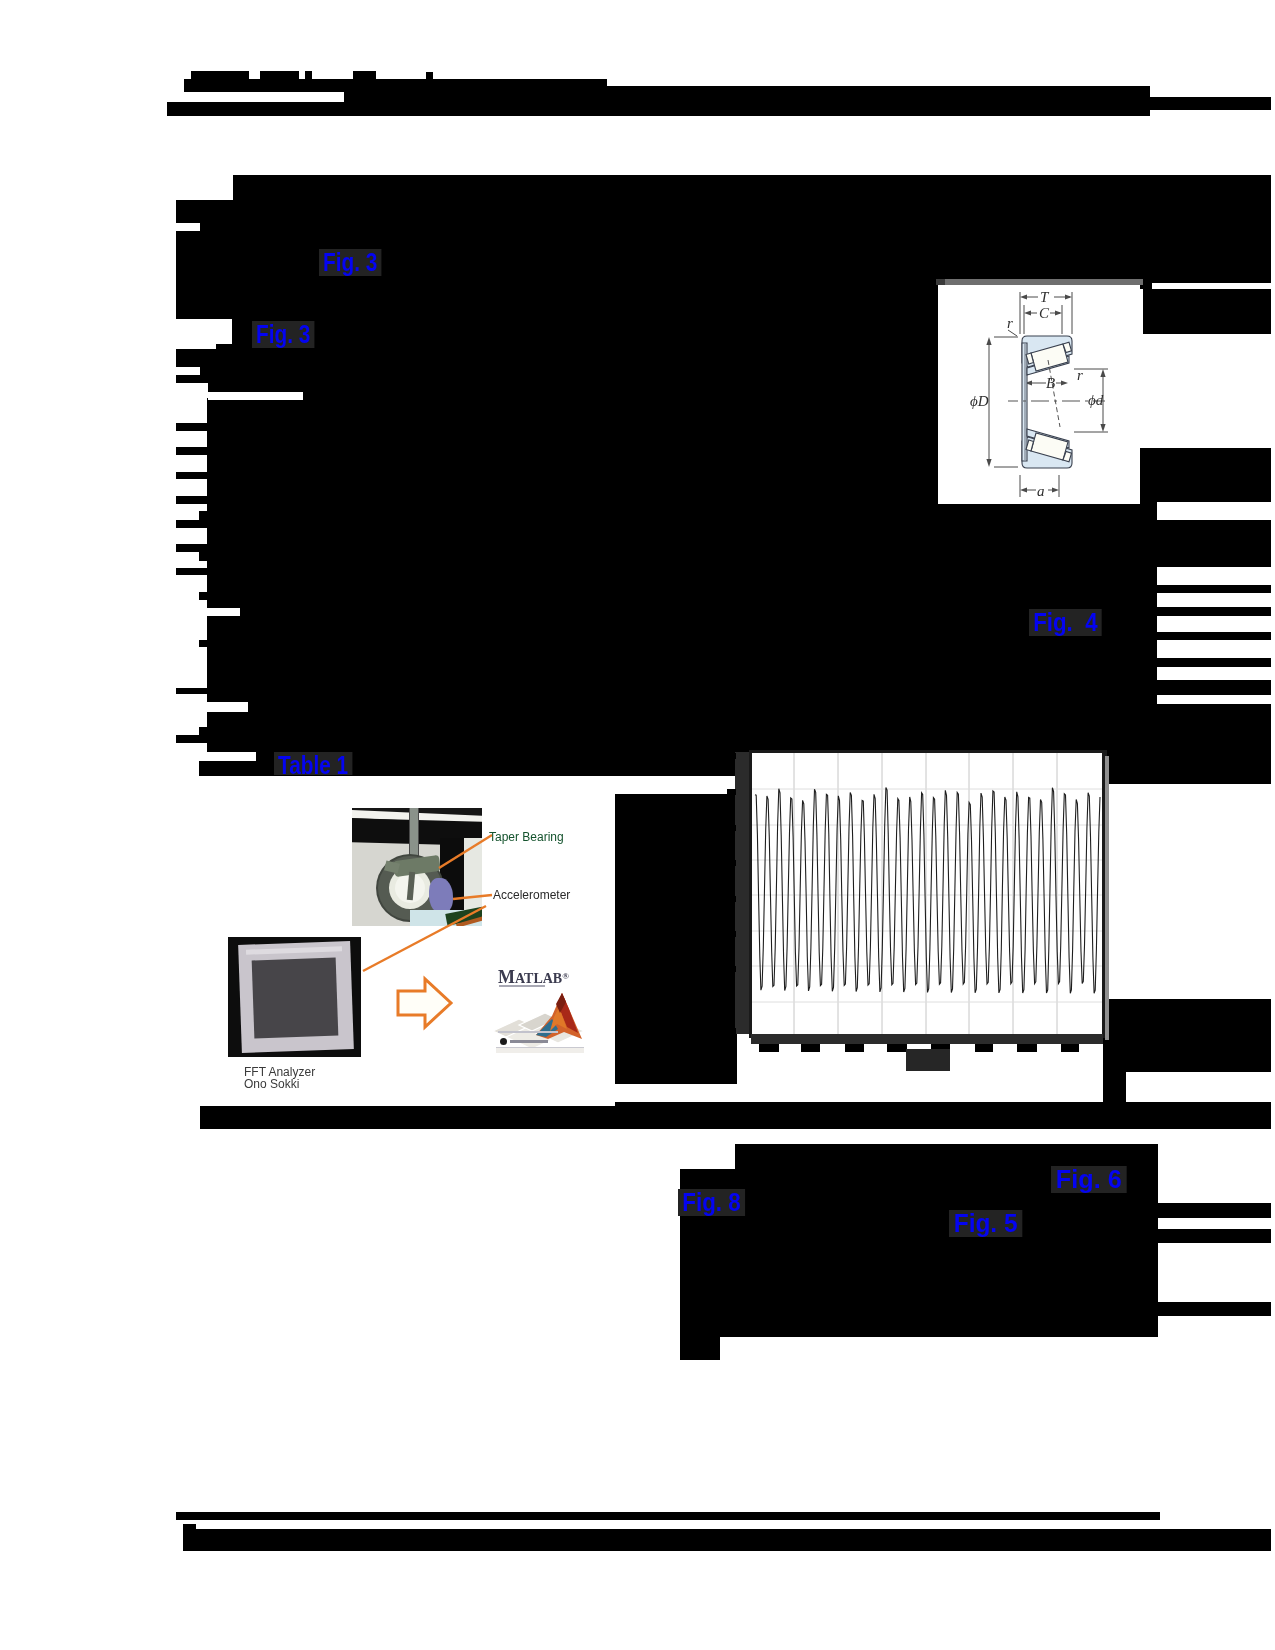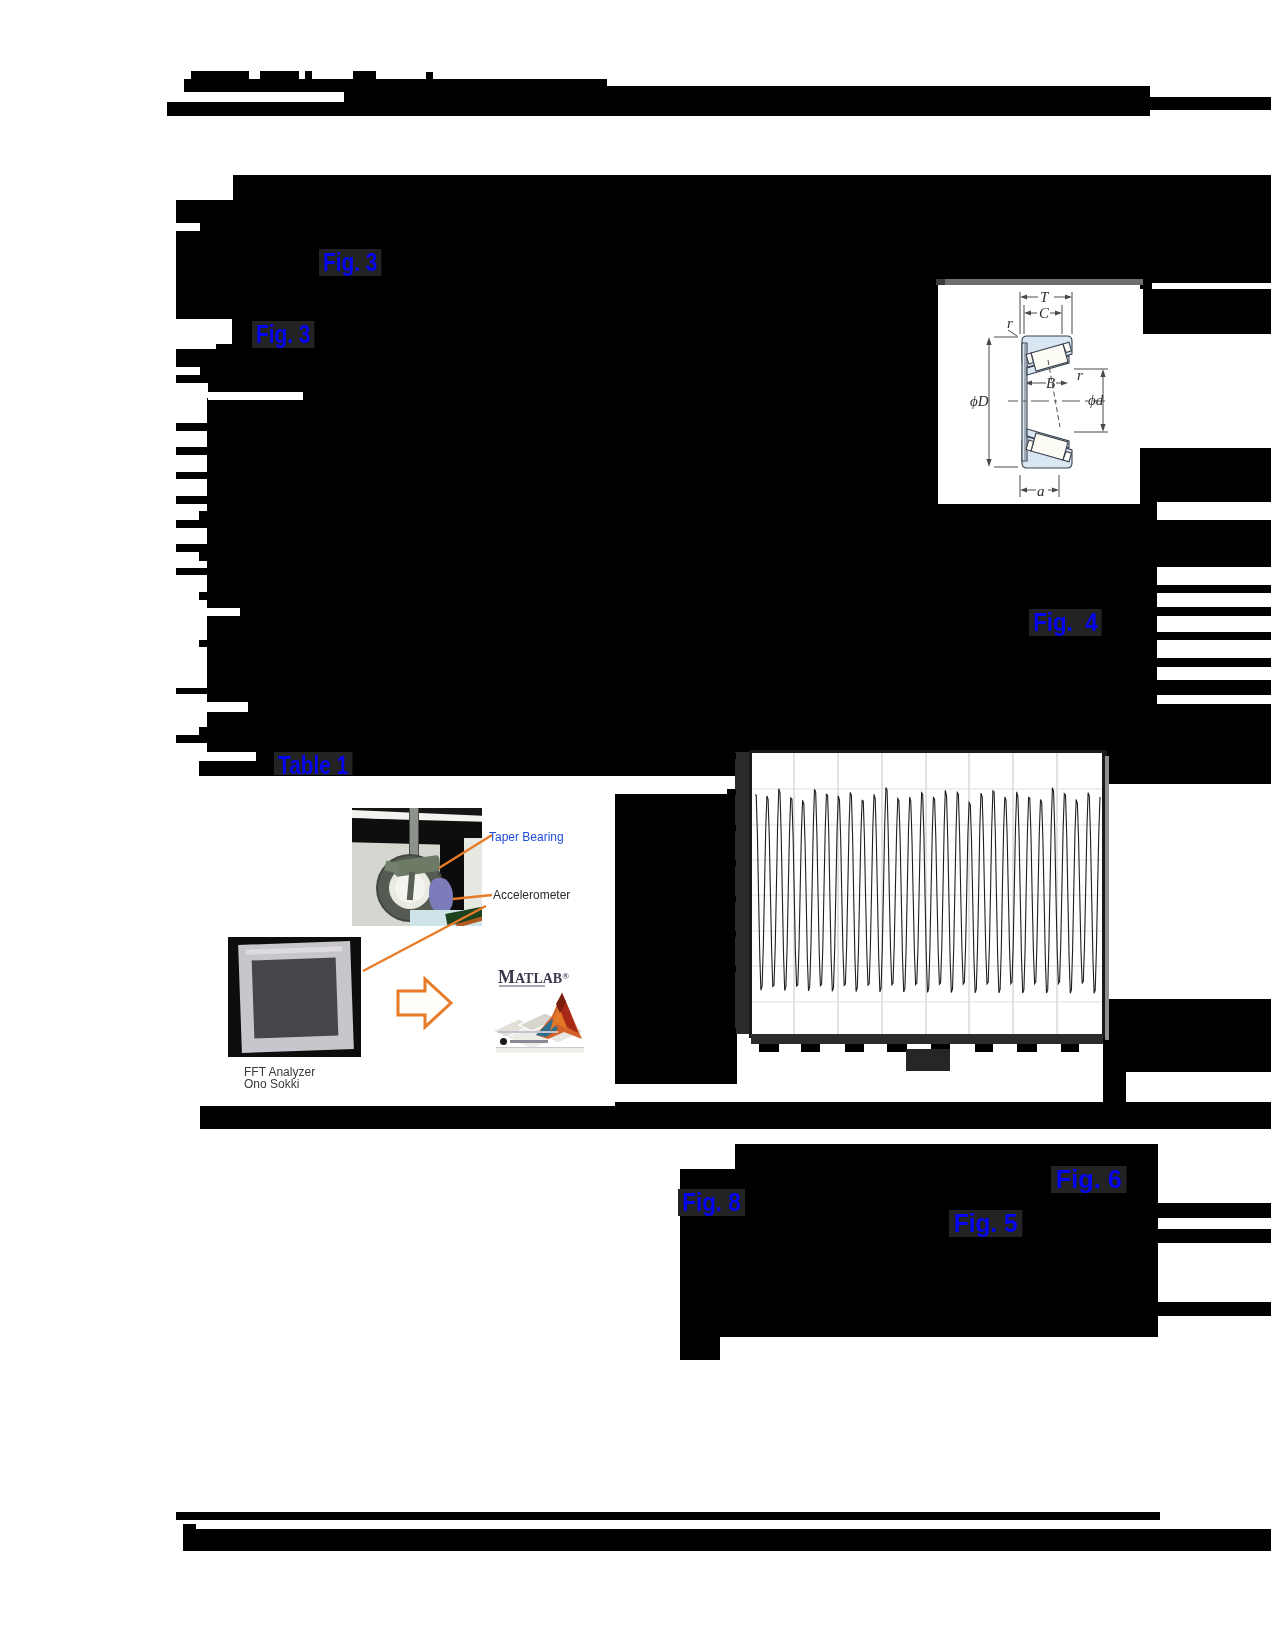--- a/index.html
+++ b/index.html
@@ -236,21 +236,21 @@
 
 <svg style="position:absolute;left:198px;top:776px" width="417" height="330" viewBox="0 0 417 330">
  <g stroke="#e87b28" stroke-width="2.4" fill="none">
  <line x1="294" y1="59" x2="241" y2="92"></line>
  <line x1="294" y1="119" x2="255" y2="123"></line>
  <line x1="288" y1="130" x2="165" y2="195"></line>
  </g>
  <path d="M200,215 h27 v-12 l26,24 -26,24 v-12 h-27 z" fill="#fffef8" stroke="#e87b28" stroke-width="3"></path>
 </svg>
 
-<div style="position:absolute;left:489px;top:830px;font-size:12px;color:#1d4ed8;font-family:'Liberation Sans',sans-serif;">Taper Bearing</div>
+<div style="position:absolute;left:489px;top:830px;font-size:12px;color:#14532d;font-family:'Liberation Sans',sans-serif;">Taper Bearing</div>
 <div style="position:absolute;left:493px;top:888px;font-size:12px;color:#2a2a2a;font-family:'Liberation Sans',sans-serif;">Accelerometer</div>
 <div style="position:absolute;left:244px;top:1066px;font-size:12px;line-height:12px;color:#3a3a3a;font-family:'Liberation Sans',sans-serif;">FFT Analyzer<br>Ono Sokki</div>
 
 <div style="position:absolute;left:492px;top:965px;width:96px;height:86px;">
  <div style="position:absolute;left:6px;top:2px;font-family:'Liberation Serif',serif;font-size:18px;font-weight:700;color:#3b3b4f;">M<span style="font-size:14px">ATLAB</span><span style="font-size:9px;vertical-align:4px">®</span></div>
  <div style="position:absolute;left:7px;top:20px;width:46px;height:2px;background:#a8a8b4"></div>
  <svg style="position:absolute;left:0px;top:24px" width="96" height="62" viewBox="0 0 96 62">
   <g stroke="#ffffff" stroke-width="1.2">
   <path d="M1,42 L27,30 L53,42 L27,54 z" fill="#e2dfd8"></path>
   <path d="M14,48 L40,36 L66,48 L40,60 z" fill="#edebe5"></path>

